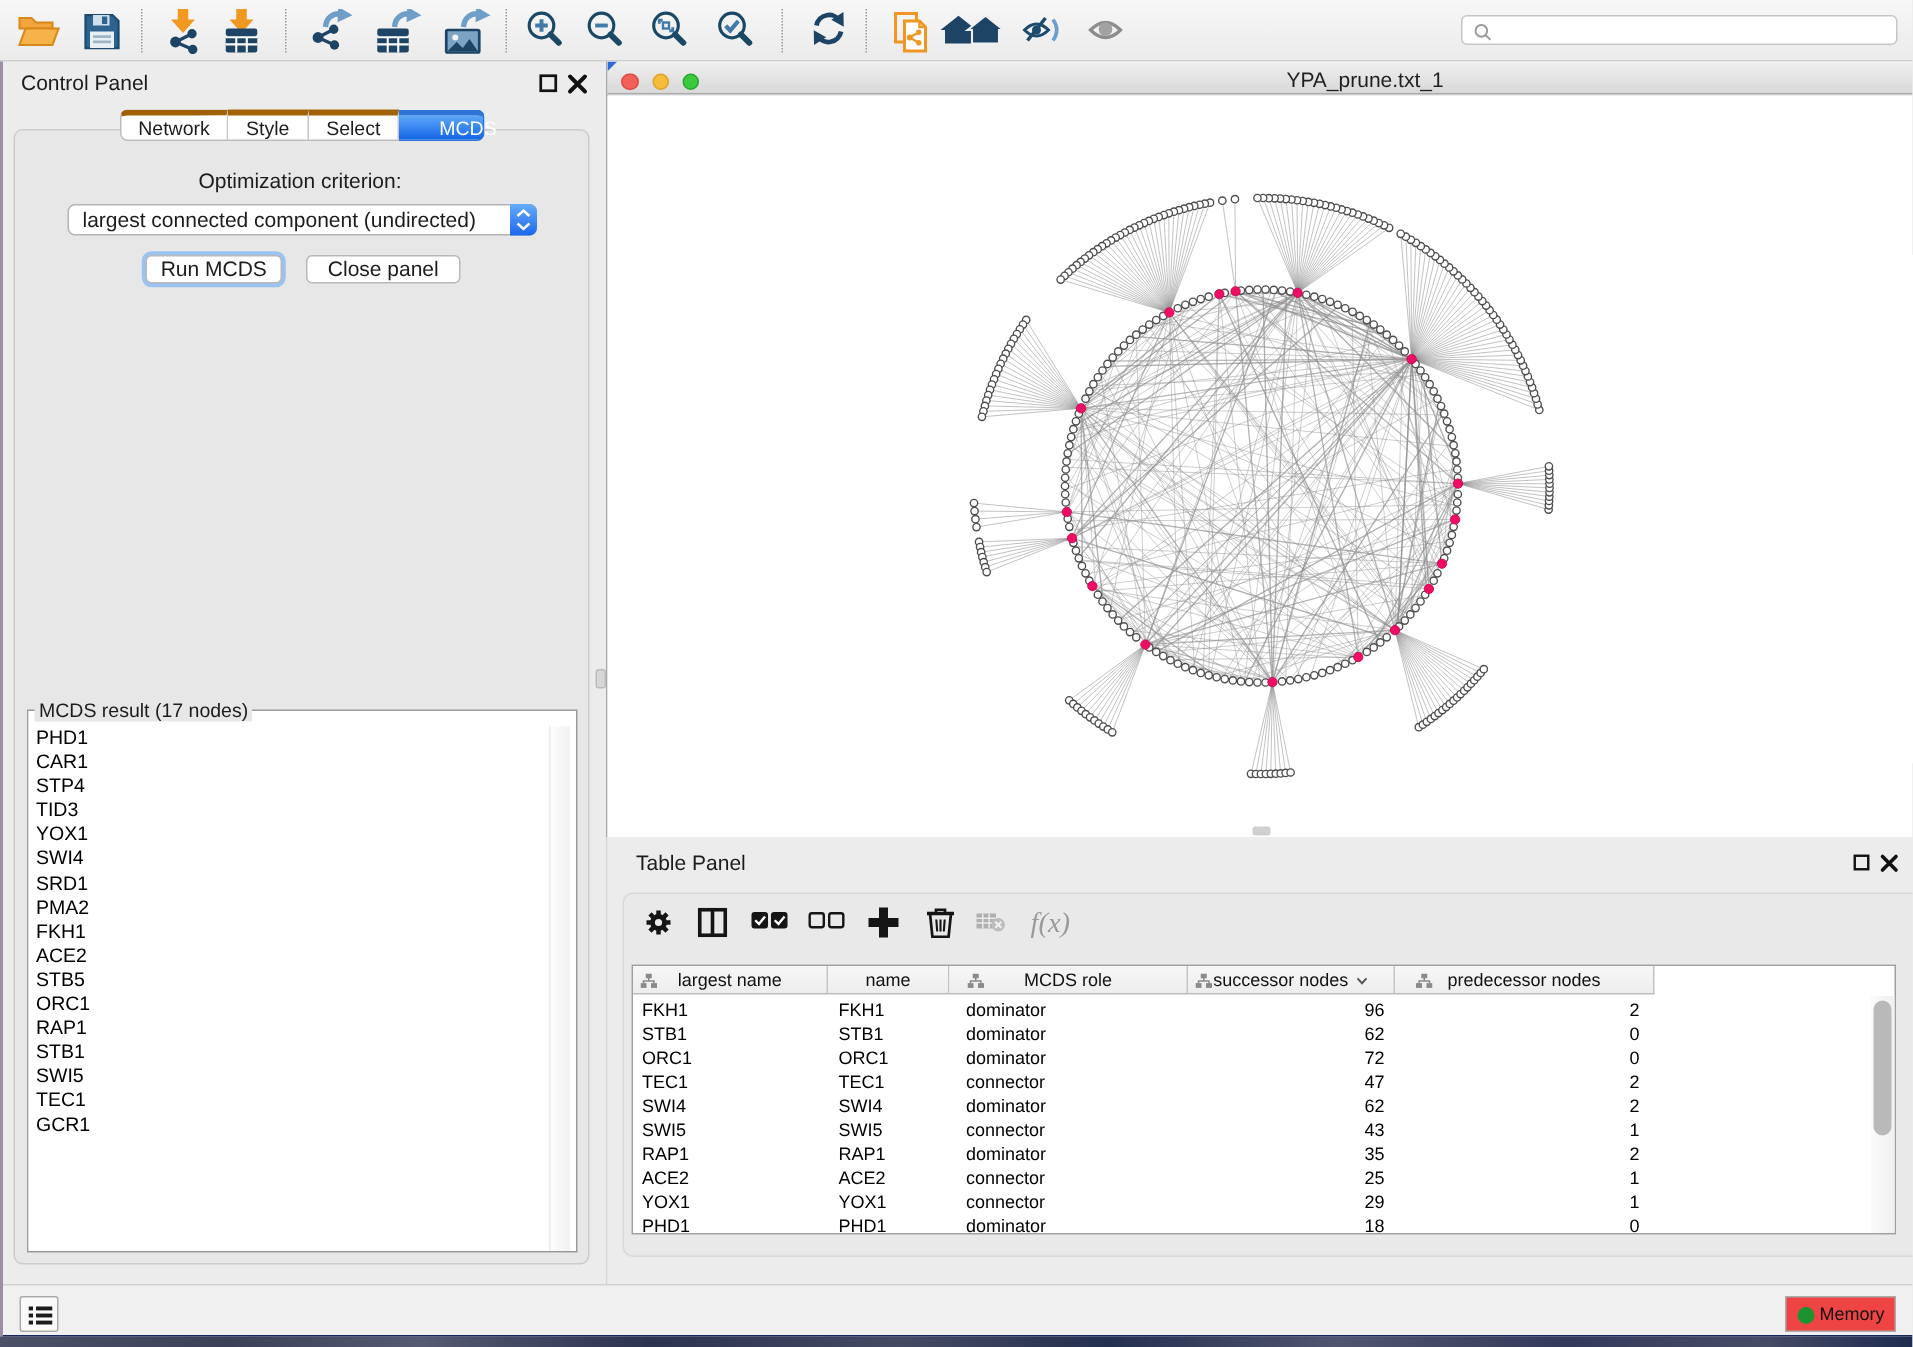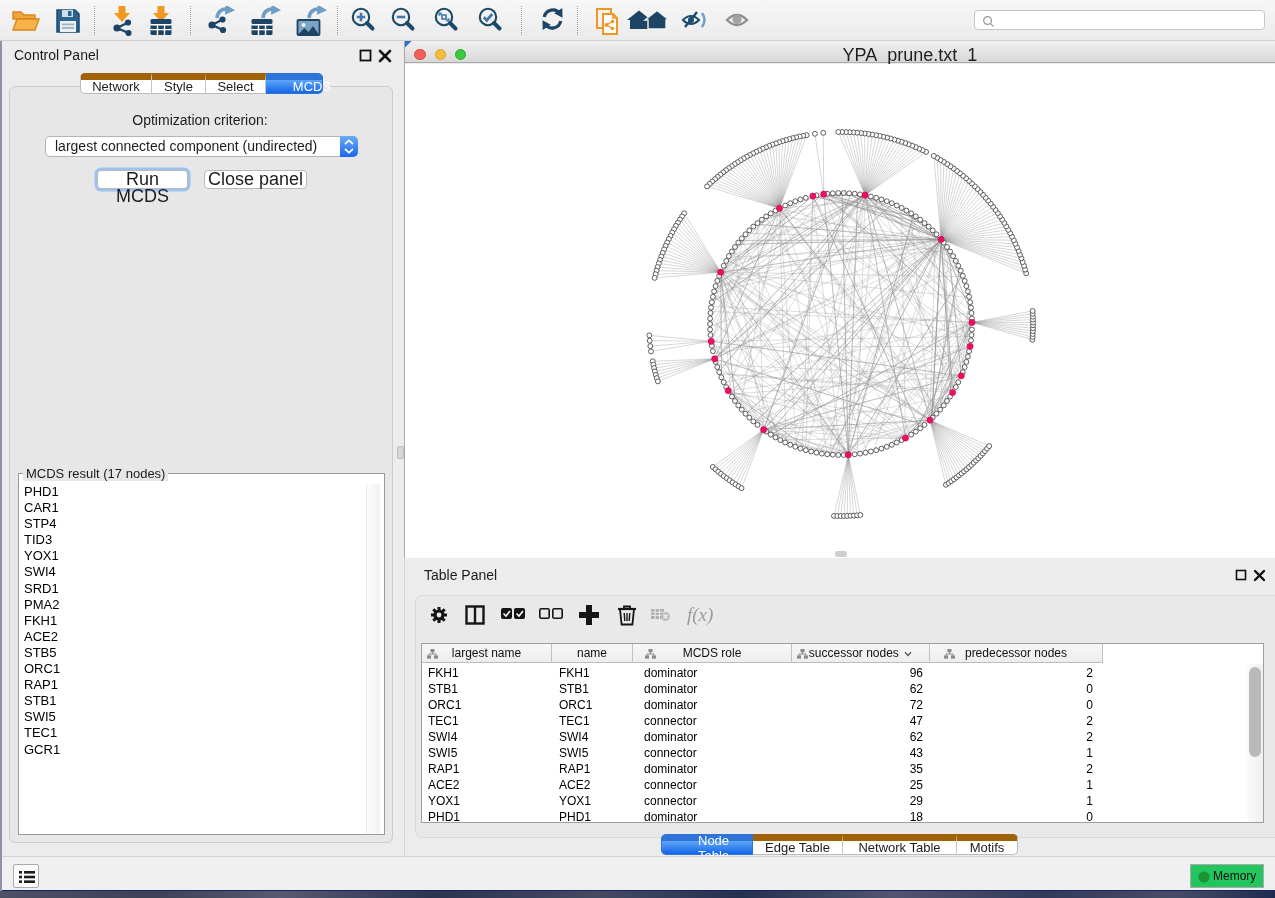--- a/index.html
+++ b/index.html
@@ -12,69 +12,69 @@
 .sep { position:absolute; top:6px; height:29px; width:0;
   border-left:1px dotted #9a9a9a; }
 #search { left:974px; top:10px; width:291px; height:20px; background:#fff;
   border:1px solid #c6c6c6; border-radius:4px; }
 
 
 #cp-title { left:14px; top:47px; font-size:14px; color:#1c1c1c; }
 #cp-inner { left:9px; top:86px; width:384px; height:757px; background:#e7e7e7;
   border:1px solid #cccccc; border-radius:6px; }
 .segbar { position:absolute; display:flex; height:21px; font-size:13px; color:#1c1c1c; }
-.seg { background:#fff; border-top:7px solid #a16207; border-bottom:1px solid #bcbcbc;
+.seg { background:#fff; border-top:4px solid #a16207; border-bottom:1px solid #bcbcbc;
   border-right:1px solid #c6c6c6; display:flex; align-items:center; justify-content:center; }
 .seg:first-child { border-left:1px solid #bcbcbc; border-radius:5px 0 0 5px; }
 .seg:last-child { border-radius:0 5px 5px 0; border-right:1px solid #bcbcbc; }
 .seg.act { background:linear-gradient(#5ea7f8,#1465e9); color:#fff; border-color:#2e74d8;padding-left:36px; }
 #opt-label { left:0px; top:112px; width:400px; text-align:center; font-size:14px; color:#1c1c1c; }
 #dropdown { left:45px; top:136px; width:313px; height:21px; background:#fff;
   border:1px solid #b4b4b4; border-radius:5px; font-size:14px; color:#1c1c1c;
   line-height:19px; padding-left:9px; }
 #dd-spin { position:absolute; right:-1px; top:-1px; width:18px; height:21px;
   background:linear-gradient(#66acf9,#1d67ee); border-radius:0 5px 5px 0; }
 .btn { position:absolute; height:19px; background:#fff; border:1px solid #b9b9b9;
-  border-radius:4px; font-size:18px; color:#1c1c1c; text-align:center; line-height:17px; }
+  border-radius:4px; font-size:14px; color:#1c1c1c; text-align:center; line-height:17px; }
 #btn-run { left:97px; top:170px; width:91px; box-shadow:0 0 0 2.5px #9cc3f0; }
 #btn-close { left:204px; top:170px; width:103px; }
 #groupbox { left:18px; top:473px; width:367px; height:362px; border:1px solid #9b9b9b; }
 #gb-label { left:23px; top:466px; background:#e7e7e7; padding:0 3px; font-size:13px; color:#1c1c1c; }
 #mcds-list { left:19px; top:474px; width:365px; height:360px; background:#fff;
   font-size:13px; color:#000; line-height:16.1px; padding:10px 0 0 5px; }
 #mcds-scroll { left:366px; top:484px; width:14px; height:350px;
   background:linear-gradient(90deg,#fcfcfc,#f2f2f2); border-left:1px solid #ececec; }
 
 
 #net-title { left:405px; top:41px; width:870px; height:22px;
   background:linear-gradient(#f0f0f0,#d8d8d8); border-bottom:1px solid #a9a9a9; }
 #net-body { left:405px; top:64px; width:870px; height:494px; background:#fff; }
 .light { position:absolute; top:48.5px; width:11.5px; height:11.5px; border-radius:50%; }
-#net-name { left:805px; top:45px; width:210px; text-align:center; font-size:18px; color:#1f1f1f; }
+#net-name { left:805px; top:45px; width:210px; text-align:center; font-size:14px; color:#1f1f1f; }
 
 
 #tp { left:405px; top:558px; width:870px; height:298px; background:#ececec; }
 #tp-title { left:19px; top:9px; font-size:14px; color:#1c1c1c; position:absolute; }
 #tbl { position:absolute; left:16px; top:85px; width:843px; height:180px; background:#fff;
   border:1px solid #9f9f9f; }
 .hdr { position:absolute; top:0; height:19px; background:linear-gradient(#f7f7f7,#ededed);
   border-right:1px solid #c3c3c3; border-bottom:1px solid #bdbdbd; font-size:12px;
   color:#111; text-align:center; line-height:18px; }
 .rowtxt { position:absolute; font-size:12px; color:#000; line-height:16px; white-space:pre; }
 #tscroll { position:absolute; right:2px; top:23px; width:12px; height:90px;
   background:#b9b9b9; border-radius:6px; }
 #tscrolltrack { position:absolute; right:0px; top:20px; width:16px; height:158px;
   background:linear-gradient(90deg,#fbfbfb,#f0f0f0); }
 
 
 #status { left:0; top:856px; width:1275px; height:35px; background:#f0f0f0;
   border-top:1px solid #d2d2d2; }
 #listbtn { left:13px; top:864px; width:26px; height:24px; background:#fafafa;
   border:1px solid #ababab; border-radius:2px; }
-#membtn { left:1190px; top:864px; width:74px; height:24px; background:#22c55e;
+#membtn { left:1190px; top:864px; width:74px; height:24px; background:#ef4444;
   border:1px solid #ababab; font-size:12px; color:#111; line-height:22px; }
 #wall { left:0; top:890px; width:1275px; height:8px;
   background:linear-gradient(90deg,#4d5168 0%,#3d4157 12%,#565a72 22%,#2c3350 34%,#454a63 47%,#24304f 58%,#515570 70%,#33395a 82%,#474c66 92%,#1e2b50 100%); border-top:1.5px solid #16265a; }
 #leftedge { left:0; top:41px; width:2px; height:850px; background:#9b8da4; }
 </style></head>
 <body>
 
 <div id="toolbar" class="abs">
   <svg class="abs" style="left:10px;top:6px" width="960" height="30" viewBox="0 0 960 30">
 
@@ -1161,26 +1161,20 @@
 <div class="rowtxt" style="left:508px;top:149px;width:163px;text-align:right">1</div>
 <div class="rowtxt" style="left:6px;top:165px">PHD1</div>
 <div class="rowtxt" style="left:137px;top:165px">PHD1</div>
 <div class="rowtxt" style="left:222px;top:165px">dominator</div>
 <div class="rowtxt" style="left:370px;top:165px;width:131px;text-align:right">18</div>
 <div class="rowtxt" style="left:508px;top:165px;width:163px;text-align:right">0</div>
     <div id="tscrolltrack"></div>
     <div id="tscroll"></div>
   </div>
 
-  <div class="segbar" style="left:256px;top:276px">
-    <div class="seg act" style="width:92px">Node Table</div>
-    <div class="seg" style="width:90px">Edge Table</div>
-    <div class="seg" style="width:114px">Network Table</div>
-    <div class="seg" style="width:61px">Motifs</div>
-  </div>
 </div>
 
 <div id="status" class="abs"></div>
 <div id="listbtn" class="abs">
   <svg style="position:absolute;left:5px;top:5px" width="16" height="14" viewBox="0 0 16 14">
     <g fill="#1c1c1c">
       <rect x="0" y="1" width="3" height="2.6"></rect>
         <rect x="5" y="1" width="11" height="2.6"></rect>
       <rect x="0" y="5.7" width="3" height="2.6"></rect>
         <rect x="5" y="5.7" width="11" height="2.6"></rect>

